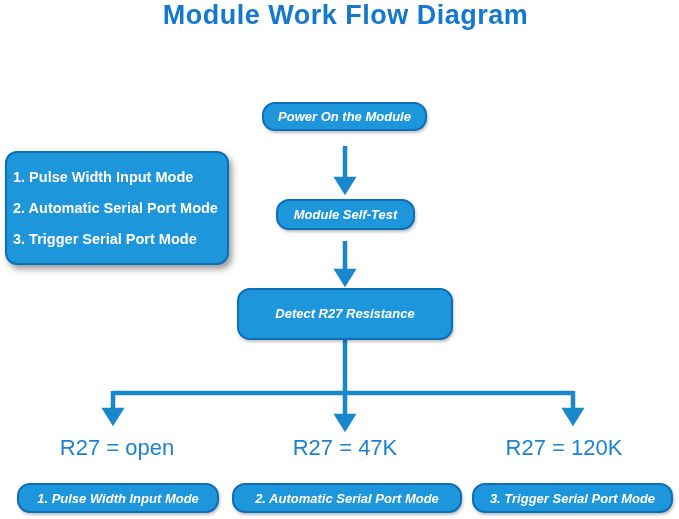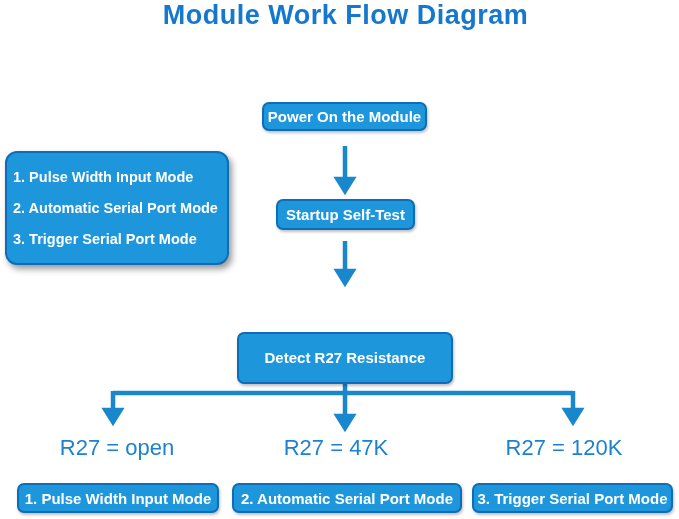--- a/index.html
+++ b/index.html
@@ -36,34 +36,35 @@
     position: absolute;
     left: 0; top: 0;
     width: 679px; height: 519px;
     pointer-events: none;
   }
   .node {
     position: absolute;
     box-sizing: border-box;
     background: var(--node-fill);
     border: 2px solid var(--node-border);
-    border-radius: 7px;
+    border-radius: 13px;
     color: var(--node-text);
-    font-size: 15px;
+    font-size: 13px;
     font-weight: bold;
     display: flex;
     align-items: center;
     justify-content: center;
     white-space: nowrap;
     box-shadow: 1px 2px 3px rgba(0,0,0,0.25);
+    font-style: italic;
   }
   .node-power   { left: 262px; top: 102px; width: 165px; height: 29px; }
   .node-selftest{ left: 276px; top: 199px; width: 139px; height: 31px; }
   .node-detect  { left: 237px; top: 288px; width: 216px; height: 52px;
-                  flex-direction: column; line-height: 1.45; margin-top: 44px; }
+                  flex-direction: column; line-height: 1.45; }
   .legend-box {
     position: absolute;
     left: 5px; top: 151px;
     width: 224px; height: 114px;
     box-sizing: border-box;
     background: var(--node-fill);
     border: 2px solid var(--node-border);
     border-radius: 12px;
     color: var(--node-text);
     font-size: 14.5px;
@@ -77,21 +78,21 @@
   }
   .branch-label {
     position: absolute;
     top: 435px;
     width: 160px;
     text-align: center;
     font-size: 22px;
     color: var(--branch-label-text);
   }
   .branch-label.b0 { left: 37px;  }
-  .branch-label.b1 { left: 256px; }
+  .branch-label.b1 { left: 265px; }
   .branch-label.b2 { left: 484px; }
   .mode-node { top: 483px; height: 30px; }
   .mode-node.m0 { left: 17px;  width: 202px; }
   .mode-node.m1 { left: 232px; width: 230px; }
   .mode-node.m2 { left: 472px; width: 201px; }
 </style>
 </head>
 <body>
 
 <div class="canvas">
@@ -118,21 +119,21 @@
   </svg>
 
   <div class="node node-power">Power On the Module</div>
 
   <div class="legend-box">
     <div>1. Pulse Width Input Mode</div>
     <div>2. Automatic Serial Port Mode</div>
     <div>3. Trigger Serial Port Mode</div>
   </div>
 
-  <div class="node node-selftest">Startup Self-Test</div>
+  <div class="node node-selftest">Module Self-Test</div>
 
   <div class="node node-detect">
     <div>Detect R27 Resistance</div>
   </div>
 
   <div class="branch-label b0">R27 = open</div>
   <div class="branch-label b1">R27 = 47K</div>
   <div class="branch-label b2">R27 = 120K</div>
 
   <div class="node mode-node m0">1. Pulse Width Input Mode</div>

